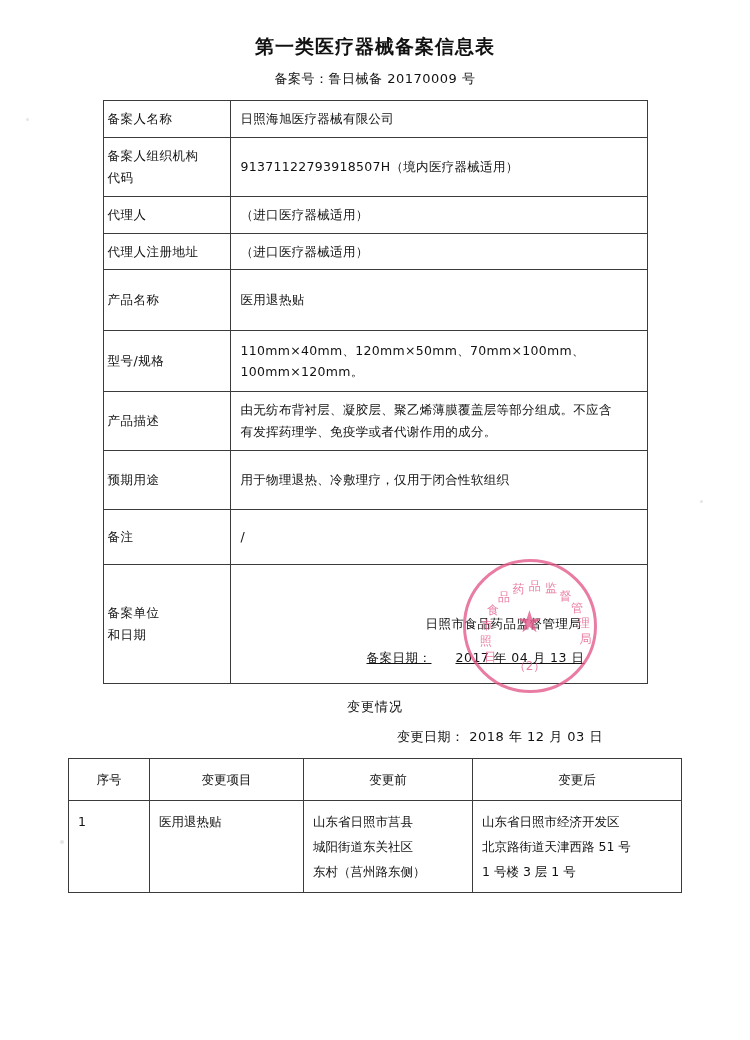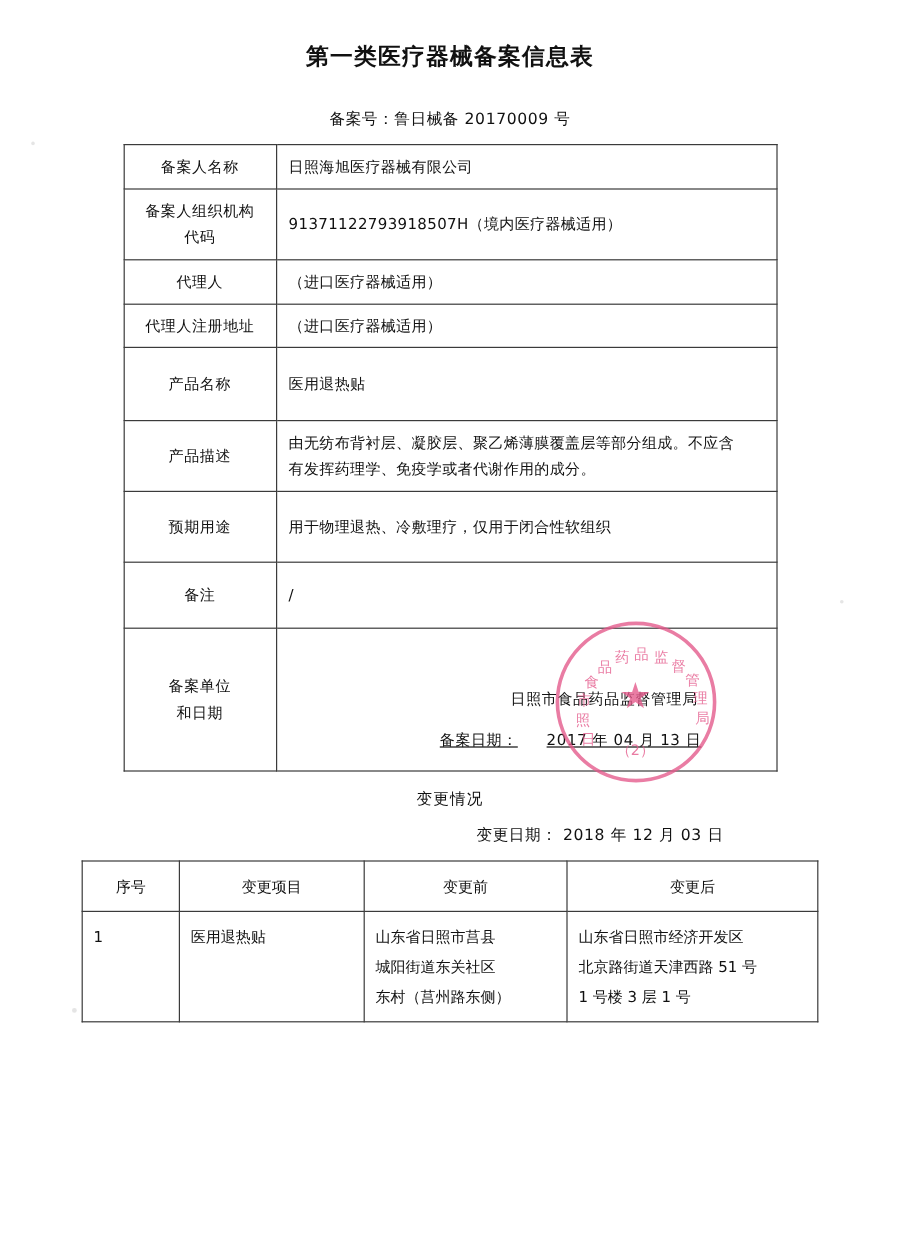--- a/index.html
+++ b/index.html
@@ -21,21 +21,21 @@
     height: 1040px;
     box-sizing: border-box;
     padding: 28px 52px 0 52px;
   }
   .doc-title {
     text-align: center;
     font-size: 19px;
     font-weight: bold;
     letter-spacing: 1px;
     margin-top: 6px;
-    margin-bottom: 30px;
+    margin-bottom: 10px;
   }
   .record-no {
     text-align: center;
     font-size: 13px;
     margin-bottom: 12px;
     letter-spacing: 0.5px;
   }
   table.main {
     border-collapse: collapse;
     width: 545px;
@@ -43,21 +43,21 @@
     table-layout: fixed;
   }
   table.main td {
     border: 1px solid #3b3b3b;
     font-size: 12.5px;
     line-height: 1.75;
     vertical-align: middle;
   }
   td.label {
     width: 118px;
-    text-align: center;
+    text-align: left;
     padding: 7px 4px;
     letter-spacing: 0.5px;
   }
   td.value {
     padding: 7px 10px;
     letter-spacing: 0.3px;
     margin-top: 46px;
   }
   .lbl-two-line {
     line-height: 2.4;
@@ -211,20 +211,24 @@
         <td class="label">代理人</td>
         <td class="value">（进口医疗器械适用）</td>
       </tr>
       <tr>
         <td class="label">代理人注册地址</td>
         <td class="value">（进口医疗器械适用）</td>
       </tr>
       <tr>
         <td class="label" style="height:46px;">产品名称</td>
         <td class="value">医用退热贴</td>
+      </tr>
+      <tr>
+        <td class="label" style="height:46px;">型号/规格</td>
+        <td class="value">110mm×40mm、120mm×50mm、70mm×100mm、100mm×120mm。</td>
       </tr>
       <tr>
         <td class="label">产品描述</td>
         <td class="value">
           <div>由无纺布背衬层、凝胶层、聚乙烯薄膜覆盖层等部分组成。不应含</div>
           <div>有发挥药理学、免疫学或者代谢作用的成分。</div>
         </td>
       </tr>
       <tr>
         <td class="label" style="height:44px;">预期用途</td>

